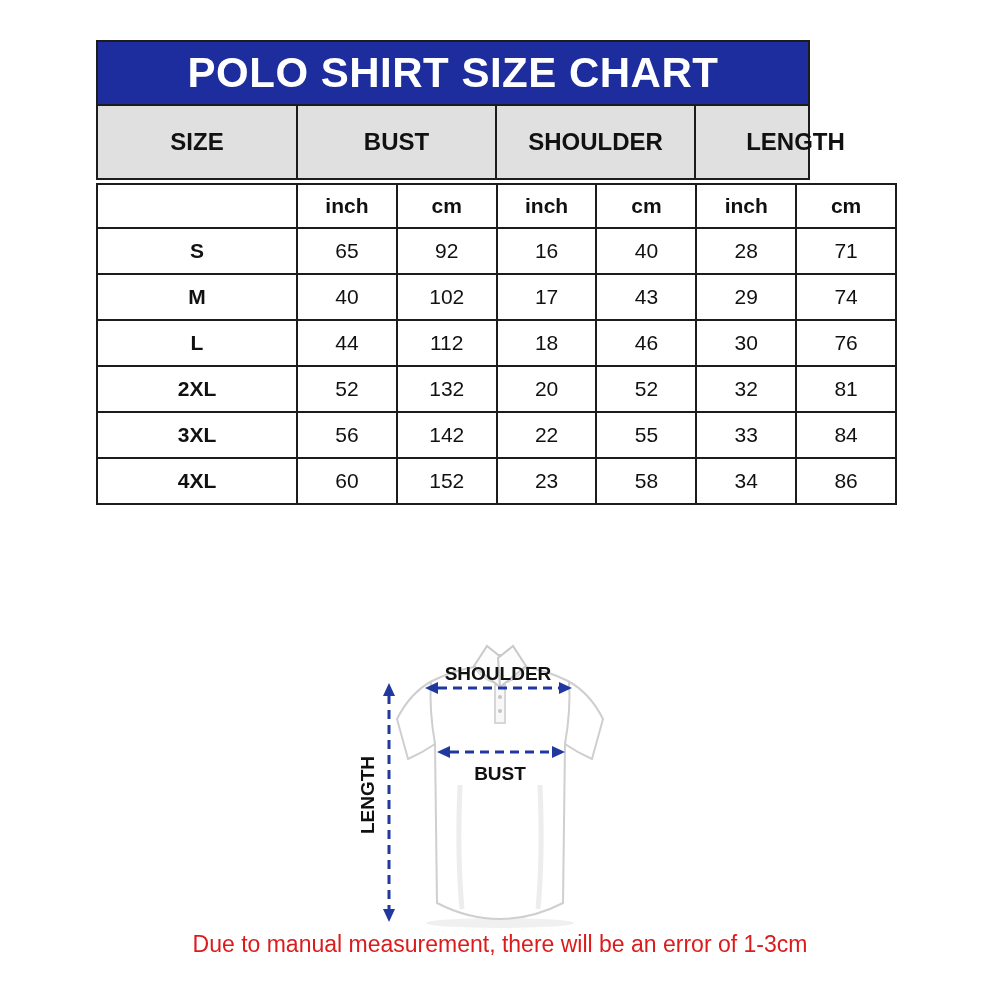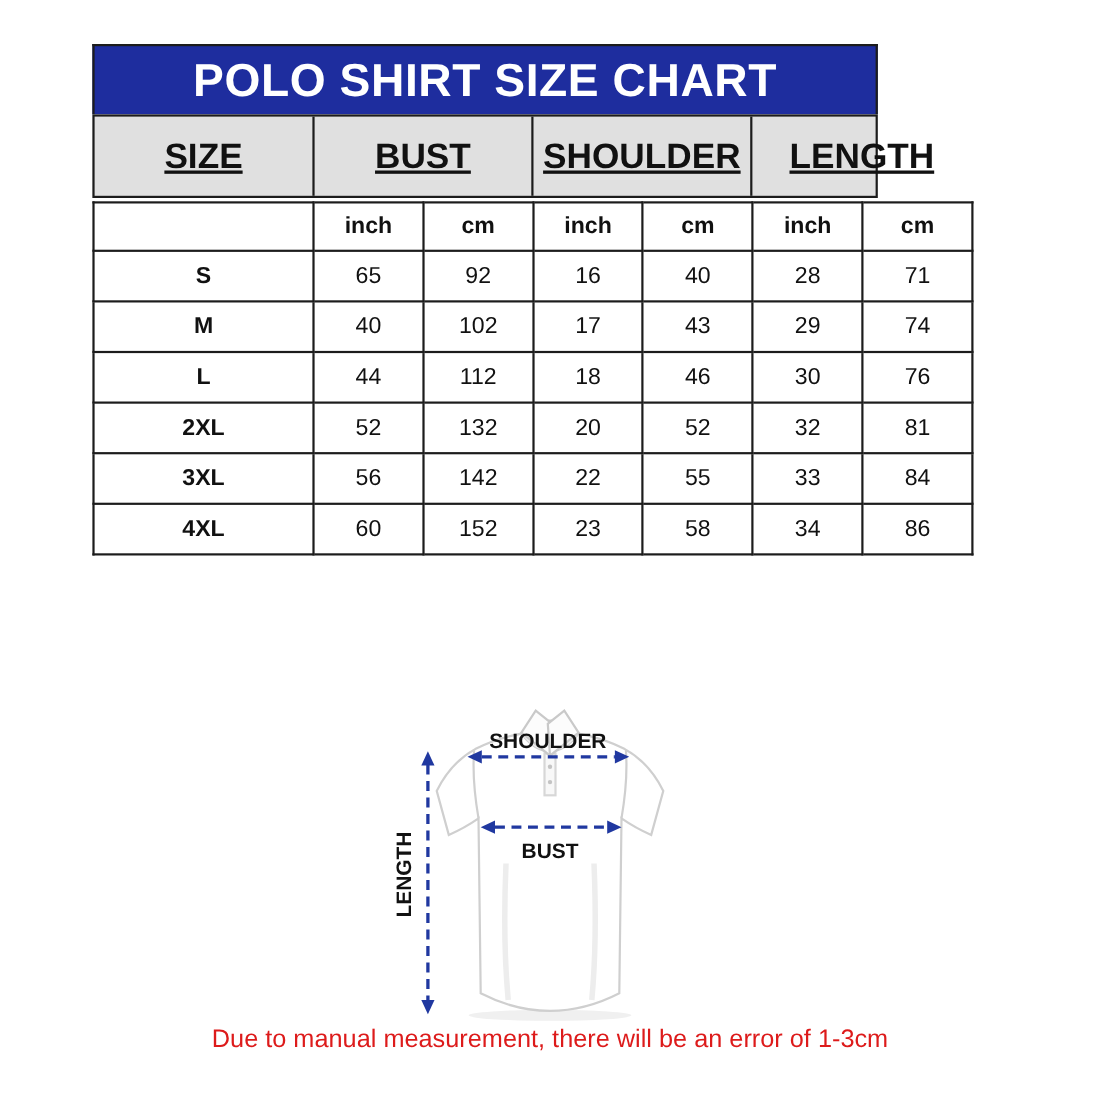--- a/index.html
+++ b/index.html
@@ -13,21 +13,21 @@
   body{
     width:1000px;height:1000px;
     background:#ffffff;
     font-family:"Liberation Sans", sans-serif;
     position:relative;
     color:#111;
     overflow:hidden;
   }
   .size-chart{
     position:absolute;
-    left:84px;top:40px;
+    left:96px;top:40px;
     width:714px;
   }
   .title-bar{
     box-sizing:border-box;
     height:64px;
     background:var(--blue);
     border:2px solid var(--border);
     border-bottom:none;
     color:#ffffff;
     font-weight:bold;
@@ -38,23 +38,22 @@
   .group-header{
     box-sizing:border-box;
     display:grid;
     grid-template-columns:200px 199px 199px 199px;
     height:76px;
     background:var(--gray);
     border:2px solid var(--border);
   }
   .group-cell{
     display:flex;align-items:center;justify-content:center;
-    font-weight:bold;font-size:32px;
+    font-weight:bold;font-size:24px;
     border-right:2px solid var(--border);
-    text-decoration:underline;
   }
   .group-cell:last-child{border-right:none;}
   .spacer{height:3px;background:#ffffff;}
   table.size-table{
     width:801px;
     border-collapse:collapse;
     table-layout:fixed;
     border:2px solid var(--border);
   }
   col.c-size{width:200px;}

